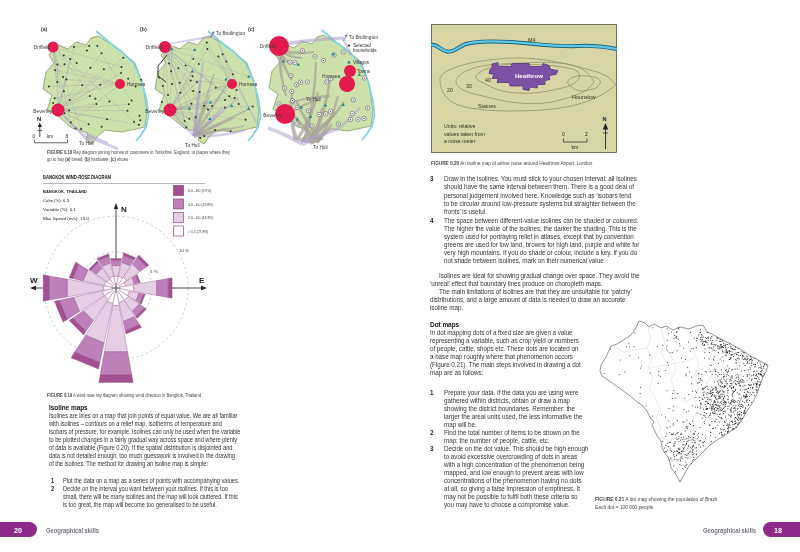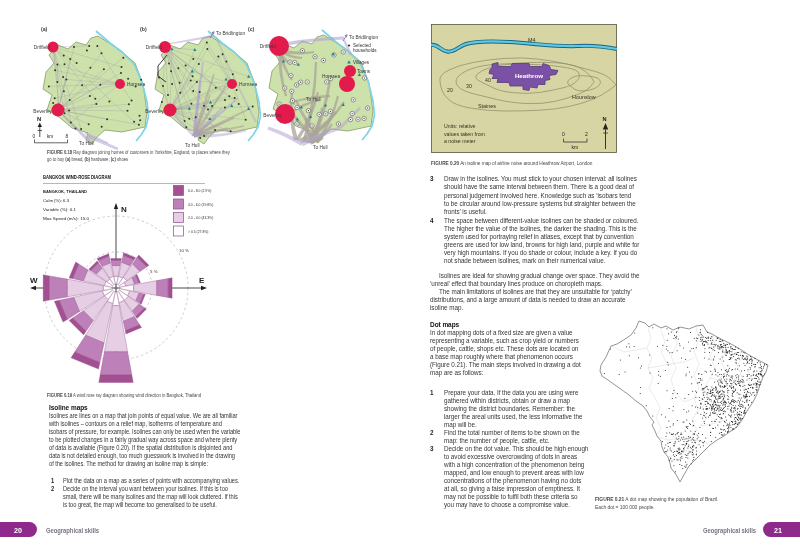--- a/index.html
+++ b/index.html
@@ -578,21 +578,21 @@
 <div class="ln" style="left:63.0px;top:500.61px;font-size:6.6px;color:#363636;transform:scaleX(0.8643);">is too great, the map will become too generalised to be useful.</div>
 
 <div style="position:absolute;left:0;top:521.5px;width:37px;height:15px;background:#8e2a8c;border-radius:0 8px 8px 0;"></div>
 <div class="ln" style="left:14.0px;top:526.12px;font-size:7.6px;color:#ffffff;font-weight:bold;transform:scaleX(0.9500);">20</div>
 
 <div class="ln" style="left:46.0px;top:527.21px;font-size:6.4px;color:#7b7383;font-weight:bold;transform:scaleX(0.9200);">Geographical skills</div>
 
 <div class="ln" style="left:703.0px;top:527.21px;font-size:6.4px;color:#7b7383;font-weight:bold;transform:scaleX(0.9200);">Geographical skills</div>
 
 <div style="position:absolute;left:763px;top:521.5px;width:37px;height:15px;background:#8e2a8c;border-radius:8px 0 0 8px;"></div>
-<div class="ln" style="left:774.0px;top:526.12px;font-size:7.6px;color:#ffffff;font-weight:bold;transform:scaleX(0.9500);">21</div>
+<div class="ln" style="left:774.0px;top:526.12px;font-size:7.6px;color:#ffffff;font-weight:bold;transform:scaleX(0.9500);">18</div>
 <svg style="left:431px;top:24px" width="186" height="129" viewBox="431 24 186 129">
     <rect x="431.4" y="24.4" width="185.2" height="128.2" fill="#d7d5a3" stroke="#55553f" stroke-width="0.8"></rect>
     <g>
       <path d="M431,45 C437,43.5 440,50 447,51.5 C454,53 458,46.5 466,44 C477,40.5 493,41 510,42 C538,44 558,47 578,46 C594,45 606,47 617,49" fill="none" stroke="#19647f" stroke-width="4"></path>
       <path d="M431,45 C437,43.5 440,50 447,51.5 C454,53 458,46.5 466,44 C477,40.5 493,41 510,42 C538,44 558,47 578,46 C594,45 606,47 617,49" fill="none" stroke="#5fc9e5" stroke-width="2.2"></path>
     </g>
     <path d="M616.1,85.0 Q616.1,85.0 609.2,90.1 Q602.4,95.2 592.5,99.4 Q582.6,103.6 568.8,106.5 Q555.1,109.5 538.5,110.3 Q522.0,111.1 504.5,111.0 Q487.1,110.9 471.2,108.2 Q455.3,105.5 449.4,100.2 Q443.5,95.0 441.8,90.0 Q440.1,85.0 439.9,79.8 Q439.8,74.5 449.0,70.0 Q458.1,65.4 472.9,62.5 Q487.7,59.6 504.9,58.4 Q522.0,57.1 538.2,59.1 Q554.4,61.0 567.1,64.1 Q579.7,67.3 592.9,70.8 Q606.1,74.3 611.1,79.7 Z" fill="none" stroke="#93936f" stroke-width="0.8"></path>
     <path d="M594.1,82.0 Q594.1,82.0 590.7,86.4 Q587.2,90.8 577.9,94.4 Q568.7,98.0 555.8,101.2 Q543.0,104.3 526.6,103.5 Q510.3,102.7 498.3,99.8 Q486.3,96.9 474.4,94.0 Q462.5,91.2 458.3,86.6 Q454.1,82.0 457.6,77.3 Q461.0,72.6 471.2,68.9 Q481.4,65.2 496.6,64.3 Q511.8,63.4 526.6,62.6 Q541.4,61.8 557.5,62.9 Q573.6,64.1 581.1,68.5 Q588.6,73.0 591.4,77.5 Z" fill="none" stroke="#93936f" stroke-width="0.8"></path>
     <path d="M579.3,78.0 Q579.3,78.0 576.1,81.7 Q572.9,85.3 563.1,87.8 Q553.2,90.3 540.6,92.3 Q528.0,94.2 514.3,92.8 Q500.7,91.4 493.8,88.1 Q486.9,84.7 480.1,81.4 Q473.3,78.0 477.2,74.2 Q481.1,70.3 490.7,67.4 Q500.2,64.4 514.1,64.3 Q528.0,64.2 540.8,64.8 Q553.7,65.4 566.2,67.6 Q578.7,69.7 579.0,73.9 Z" fill="none" stroke="#93936f" stroke-width="0.8"></path>
     <path d="M600.5,83.0 Q600.5,83.0 599.0,85.3 Q597.5,87.6 593.3,89.0 Q589.1,90.4 583.7,90.9 Q578.2,91.4 574.9,89.3 Q571.7,87.2 569.1,85.1 Q566.5,83.0 568.2,80.6 Q570.0,78.2 574.3,76.7 Q578.6,75.2 583.7,75.7 Q588.7,76.2 594.0,77.0 Q599.2,77.8 599.9,80.4 Z" fill="none" stroke="#93936f" stroke-width="0.8"></path>

